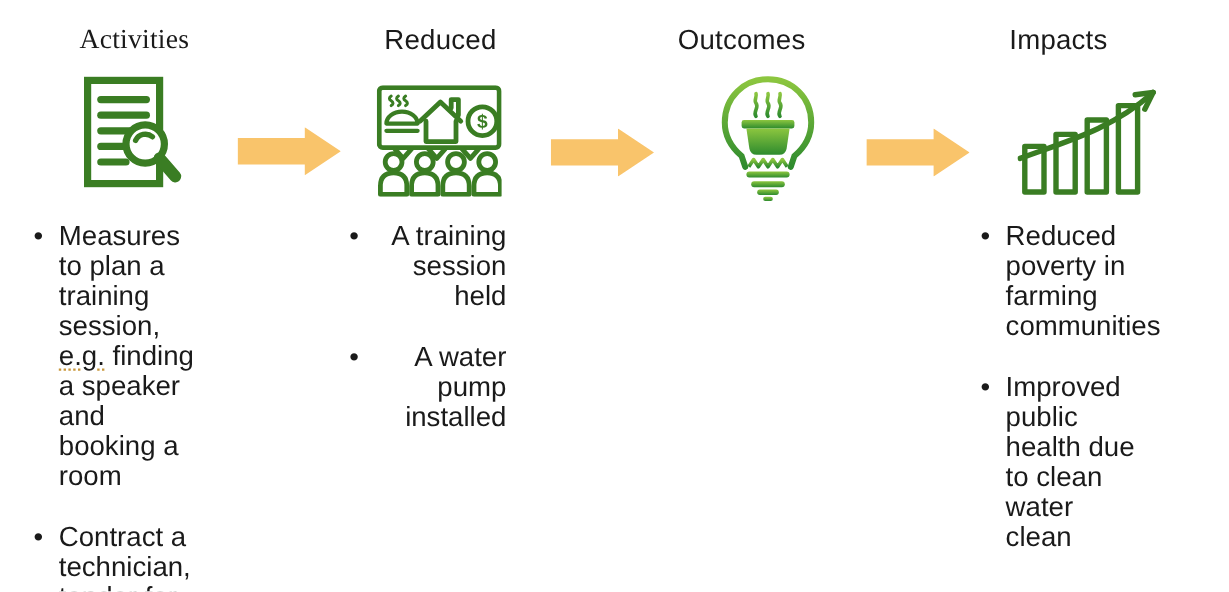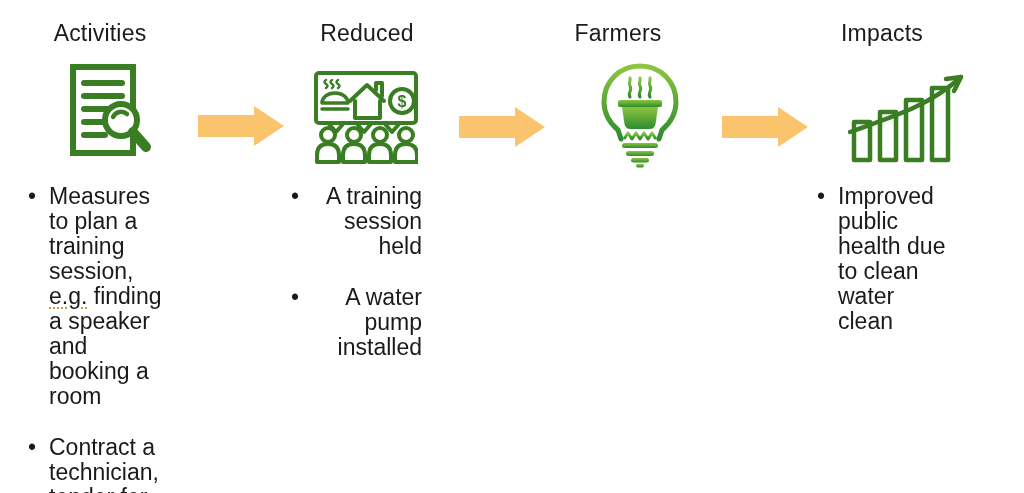--- a/index.html
+++ b/index.html
@@ -18,23 +18,23 @@
   .blist li{position:relative;padding-left:25px;}
   .blist li + li{margin-top:26px;}
   .blist li::before{content:"\2022";position:absolute;left:4px;top:0;color:#1a1a1a;}
   .squiggle{text-decoration:underline dotted #C9983C;text-decoration-thickness:2px;text-underline-offset:3px;}
 </style>
 </head>
 <body>
 
 <div class="canvas">
 
-  <div class="col-title" style="left:100px;top:19px;">Activities</div>
+  <div class="col-title" style="left:112px;top:19px;font-family:Liberation Serif, serif;">Activities</div>
   <div class="col-title" style="left:367px;top:19px;">Reduced</div>
-  <div class="col-title" style="left:618px;top:19px;">Farmers</div>
+  <div class="col-title" style="left:618px;top:19px;">Outcomes</div>
   <div class="col-title" style="left:882px;top:19px;">Impacts</div>
 
   <svg class="icon" style="left:65px;top:63px;" width="90" height="97" viewBox="0 0 90 97">
     <rect x="8" y="4" width="60" height="86" fill="none" stroke="#3A7D23" stroke-width="6"></rect>
     <g stroke="#3A7D23" stroke-width="6" stroke-linecap="round">
       <line x1="19" y1="20" x2="57" y2="20"></line>
       <line x1="19" y1="33" x2="57" y2="33"></line>
       <line x1="19" y1="46" x2="57" y2="46"></line>
       <line x1="19" y1="59" x2="40" y2="59"></line>
       <line x1="19" y1="72" x2="40" y2="72"></line>
@@ -129,16 +129,17 @@
     <li>Contract a technician, tender for water pumps</li>
   </ul>
 
   <ul class="blist" style="left:287px;top:184px;width:135px;text-align:right;">
     <li>A training session held</li>
     <li>A water pump installed</li>
   </ul>
 
 
   <ul class="blist" style="left:813px;top:184px;width:133px;">
+    <li>Reduced poverty in farming communities</li>
     <li>Improved public health due to clean water clean</li>
   </ul>
 
 </div>
 
 </body></html>

